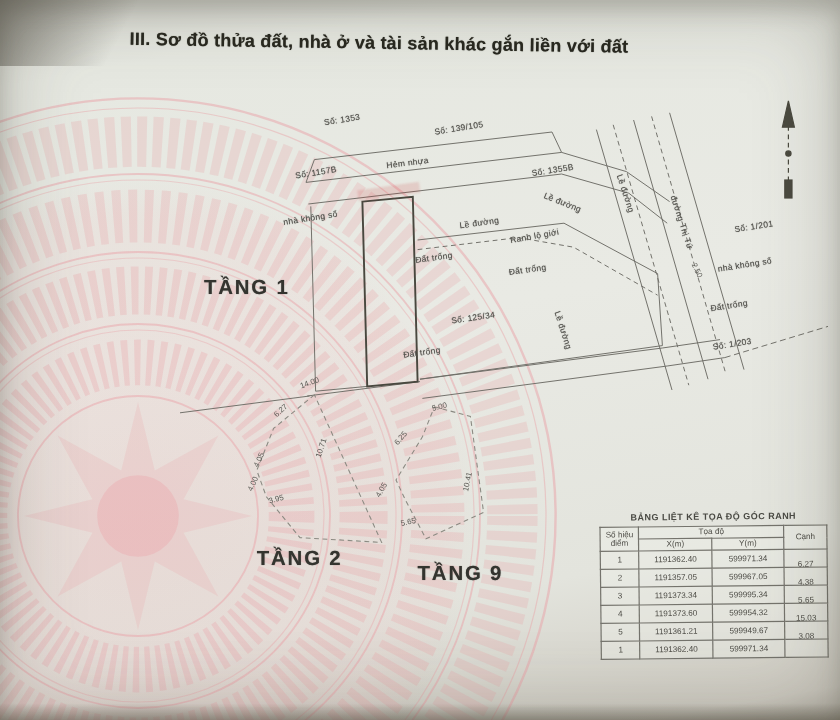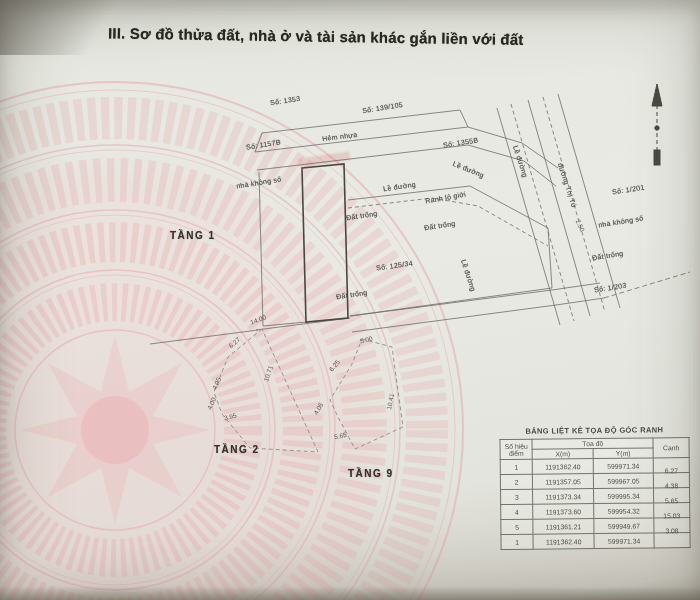--- a/index.html
+++ b/index.html
@@ -3,21 +3,21 @@
 <meta charset="utf-8">
 <style>
   html,body{margin:0;padding:0;background:#888;}
   .photo{position:relative;width:700px;height:600px;overflow:hidden;
     background:linear-gradient(170deg,#d9dad3 0%,#e6e8e1 10%,#e9eae4 45%,#e3e4dd 78%,#cfccc3 96%,#b4b0a6 100%);
     font-family:"Liberation Sans",sans-serif;color:#3c3c38;}
   .layer{position:absolute;left:0;top:0;width:700px;height:600px;}
   .lbl{position:absolute;font-size:7px;color:#55544f;letter-spacing:.3px;white-space:nowrap;
     text-shadow:0 0 .7px rgba(90,90,85,.8);}
   .dim{position:absolute;font-size:6.5px;color:#5a5954;white-space:nowrap;}
-  .floor-lbl{position:absolute;font-weight:bold;font-size:10px;color:#34342f;letter-spacing:1.5px;
+  .floor-lbl{position:absolute;font-weight:bold;font-size:17px;color:#34342f;letter-spacing:1.5px;
     text-shadow:0 0 .8px rgba(50,50,45,.6);}
   .title{position:absolute;left:108px;top:28px;width:460px;font-weight:bold;font-size:15px;
     color:#27271f;transform:rotate(0.9deg);letter-spacing:.2px;text-shadow:0 0 .8px rgba(40,40,30,.65);}
   .coord-box{position:absolute;left:500px;top:426px;width:190px;transform:rotate(-.6deg);}
   .coord-title{font-size:7.5px;font-weight:bold;text-align:center;color:#4a4a44;letter-spacing:.4px;margin-bottom:3px;}
   table.coords{border-collapse:collapse;width:100%;background:rgba(238,239,233,.45);}
   table.coords th,table.coords td{border:1px solid #74736c;font-size:6.8px;color:#4f4e48;
     padding:1px 2px;text-align:center;font-weight:normal;}
   table.coords td{height:12px;}
   td.edge{position:relative;}
@@ -95,21 +95,21 @@
       <rect x="654" y="150" width="6" height="15"></rect>
       <circle cx="657" cy="128" r="2.2"></circle>
     </g>
   </svg>
 
   <div class="redsmudge"></div>
 
   <div class="title">III. Sơ đồ thửa đất, nhà ở và tài sản khác gắn liền với đất</div>
 
   <div class="floor-lbl" style="left:170px;top:230px;">TẦNG 1</div>
-  <div class="floor-lbl" style="left:214px;top:444px;">TẦNG 2</div>
+  <div class="floor-lbl" style="left:214px;top:456px;">TẦNG 2</div>
   <div class="floor-lbl" style="left:348px;top:468px;">TẦNG 9</div>
 
   <span class="lbl" style="left:270px;top:97px;transform:rotate(-9deg);">Số: 1353</span>
   <span class="lbl" style="left:362px;top:104px;transform:rotate(-9deg);">Số: 139/105</span>
   <span class="lbl" style="left:246px;top:141px;transform:rotate(-9deg);">Số: 1157B</span>
   <span class="lbl" style="left:236px;top:179px;transform:rotate(-9deg);">nhà không số</span>
   <span class="lbl" style="left:322px;top:133px;transform:rotate(-7deg);">Hẻm nhựa</span>
   <span class="lbl" style="left:443px;top:139px;transform:rotate(-9deg);">Số: 1355B</span>
   <span class="lbl" style="left:452px;top:166px;transform:rotate(22deg);">Lề đường</span>
   <span class="lbl" style="left:383px;top:183px;transform:rotate(-8deg);">Lề đường</span>

